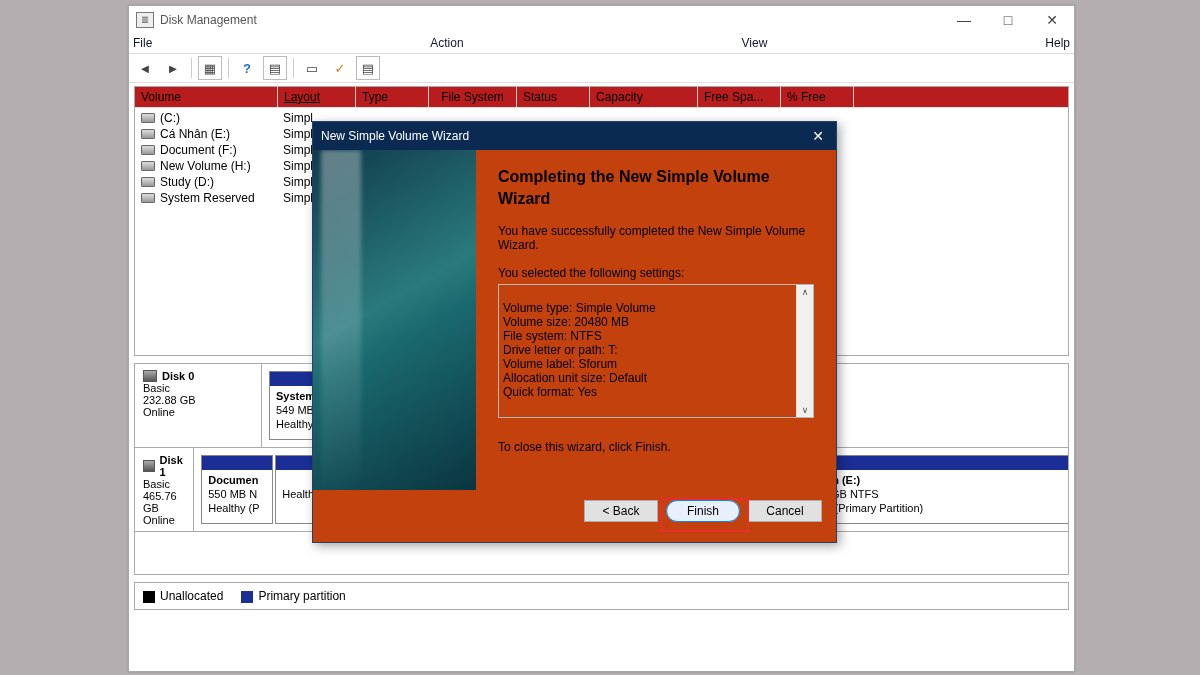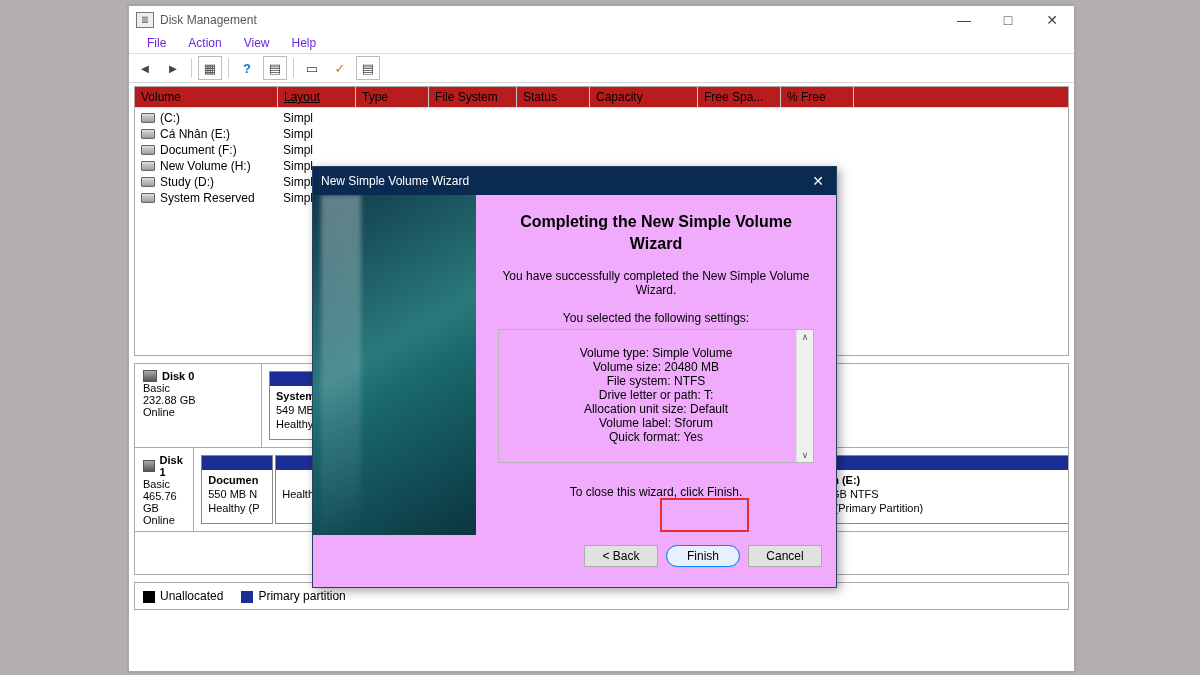--- a/index.html
+++ b/index.html
@@ -3,30 +3,30 @@
 <meta charset="utf-8">
 <style>
 html,body{margin:0;padding:0;font-family:"Segoe UI",Tahoma,sans-serif;font-size:12px;background:#b4aeb1;height:100%;}
 .stage{width:1200px;height:675px;position:relative;background:#b4aeb1;}
 .window{position:absolute;left:128px;top:5px;width:945px;height:665px;background:#fff;border:1px solid #a8a8a8;box-shadow:0 0 2px rgba(0,0,0,.2);}
 .titlebar{height:27px;display:flex;align-items:center;padding:0 0 0 7px;color:#555;}
 .titlebar .appicon{width:16px;height:14px;margin-right:6px;display:inline-flex;align-items:center;justify-content:center;border:1px solid #777;background:#eee;font-size:8px;color:#555;}
 .titlebar .title{font-size:12px;}
 .winbtns{margin-left:auto;display:flex;}
 .winbtns div{width:44px;height:27px;display:flex;align-items:center;justify-content:center;color:#444;font-size:14px;}
-.menubar{height:20px;padding:0 14px;display:flex;gap:14px;align-items:center;color:#6d28d9;}
+.menubar{height:20px;padding:0 0;display:flex;gap:14px;align-items:center;color:#0f172a;justify-content:space-between;}
 .menubar span{padding:2px 4px;}
 .toolbar{border-top:1px solid #ddd;border-bottom:1px solid #ddd;height:28px;display:flex;align-items:center;padding:0 4px;gap:4px;background:#fff;}
 .toolbar .tbtn{width:22px;height:22px;display:flex;align-items:center;justify-content:center;border:1px solid transparent;color:#444;font-size:13px;}
 .toolbar .sep{width:1px;height:20px;background:#ccc;margin:0 2px;}
 .content{position:absolute;left:5px;right:5px;top:80px;bottom:5px;}
 .volpanel{border:1px solid #aaa;height:268px;overflow:hidden;}
 .cols{display:flex;background:#b91c1c;border-bottom:1px solid #ddd;font-size:12px;}
 .cols div{border-right:1px solid #ccc;padding:3px 6px;white-space:nowrap;overflow:hidden;}
-.cols .c-vol{width:130px;} .cols .c-lay{width:65px;text-decoration:underline;} .cols .c-typ{width:60px;} .cols .c-fs{width:75px;} .cols .c-st{width:60px;} .cols .c-cap{width:95px;} .cols .c-fr{width:70px;} .cols .c-pf{width:60px;}
+.cols .c-vol{width:130px;} .cols .c-lay{width:65px;text-decoration:underline;} .cols .c-typ{width:60px;} .cols .c-fs{width:75px;text-align:center;} .cols .c-st{width:60px;} .cols .c-cap{width:95px;} .cols .c-fr{width:70px;} .cols .c-pf{width:60px;}
 .vlist{padding:2px 0;}
 .vrow{display:flex;font-size:12px;}
 .vrow div{padding:1px 6px;white-space:nowrap;overflow:hidden;}
 .vrow .c-vol{width:130px;display:flex;align-items:center;gap:5px;}
 .vrow .c-lay{width:65px;}
 .diskicon{width:12px;height:8px;display:inline-block;border:1px solid #666;border-radius:1px;background:linear-gradient(#ddd,#999);flex:none;}
 .diskpanel{border:1px solid #aaa;margin-top:7px;height:210px;overflow:hidden;position:relative;}
 .diskrow{display:flex;border-bottom:1px solid #aaa;height:83px;}
 .diskhead{width:110px;border-right:1px solid #aaa;padding:6px 8px;font-size:11px;}
 .diskhead .dname{font-weight:700;display:flex;align-items:center;gap:5px;}
@@ -35,27 +35,27 @@
 .part{border:1px solid #888;flex:none;display:flex;flex-direction:column;overflow:hidden;}
 .part .ptop{height:14px;background:#1a2e96;} 
 .part .pbody{padding:3px 6px;font-size:11px;line-height:14px;}
 .part.unalloc .ptop{background:#000;}
 .part.unalloc .pbody{background:repeating-linear-gradient(45deg,#fff,#fff 5px,#d6d6d6 5px,#d6d6d6 10px);}
 .legend{border:1px solid #aaa;margin-top:7px;height:26px;display:flex;align-items:center;padding:0 8px;gap:18px;font-size:12px;}
 .legend .sw{width:12px;height:12px;display:inline-block;margin-right:5px;vertical-align:middle;}
 .legend .sw.un{background:#000;} .legend .sw.pp{background:#1a2e96;}
 
 
-.dialog{position:absolute;left:312px;top:121px;width:523px;background:#f0abfc;border:1px solid #2a3e63;box-shadow:3px 3px 10px rgba(0,0,0,.35);margin-top:45px;}
+.dialog{position:absolute;left:312px;top:121px;width:523px;background:#c2410c;border:1px solid #2a3e63;box-shadow:3px 3px 10px rgba(0,0,0,.35);}
 .dlg-title{height:28px;background:#0a2a52;color:#fff;display:flex;align-items:center;padding:0 8px;font-size:12px;}
 .dlg-title .close{margin-left:auto;font-size:14px;padding:0 4px;cursor:default;}
 .dlg-body{display:flex;height:340px;}
 .sidepic{width:163px;background:linear-gradient(150deg,#0f3a4a,#2a7a7d 45%,#1a6a6f 55%,#0b3540);position:relative;overflow:hidden;}
 .sidepic::after{content:"";position:absolute;left:8px;top:0;width:40px;height:100%;background:linear-gradient(160deg,rgba(255,255,255,.35),rgba(255,255,255,0));filter:blur(2px);}
-.mainpane{flex:1;padding:16px 22px 8px;position:relative;text-align:center;}
+.mainpane{flex:1;padding:16px 22px 8px;position:relative;}
 .mainpane h1{font-family:Tahoma,sans-serif;font-weight:700;font-size:16px;margin:0 0 14px;line-height:22px;}
 .mainpane p{margin:4px 0;font-size:12px;}
 .settingsbox{border:1px solid #b7b7b7;margin-top:4px;height:100px;overflow:hidden;position:relative;padding:16px 4px;font-size:12px;line-height:14px;}
 .settingsbox .sb-scroll{position:absolute;right:0;top:0;width:16px;height:100%;background:#f0f0f0;border-left:1px solid #e0e0e0;display:flex;flex-direction:column;justify-content:space-between;align-items:center;font-size:9px;color:#555;}
 .dlg-btns{height:42px;border-top:0;display:flex;justify-content:flex-end;align-items:center;gap:8px;padding:0 14px 10px;}
 .dlg-btns button{width:74px;height:22px;background:#e1e1e1;border:1px solid #adadad;font-family:inherit;font-size:12px;}
 .dlg-btns button.finish{outline:1px solid #0a84ff;outline-offset:-1px;background:#e8f0fd;border-radius:11px;}
 .highlight{position:absolute;border:2px solid #e82d2d;}
 .highlight.finish{left:660px;top:498px;width:85px;height:30px;}
 </style>
@@ -216,22 +216,22 @@
     <div class="mainpane">
       <h1>Completing the New Simple Volume Wizard</h1>
       <p>You have successfully completed the New Simple Volume Wizard.</p>
       <p style="margin-top:14px;">You selected the following settings:</p>
       <div class="settingsbox">
         <div id="settingsLines">
               <div>Volume type: Simple Volume</div>
               <div>Volume size: 20480 MB</div>
               <div>File system: NTFS</div>
               <div>Drive letter or path: T:</div>
+              <div>Volume label: Sforum</div>
               <div>Allocation unit size: Default</div>
-              <div>Volume label: Sforum</div>
               <div>Quick format: Yes</div>
             </div>
         <div class="sb-scroll">
               <span>∧</span>
               <span>∨</span>
             </div>
       </div>
       <p style="margin-top:22px;">To close this wizard, click Finish.</p>
     </div>
   </div>

